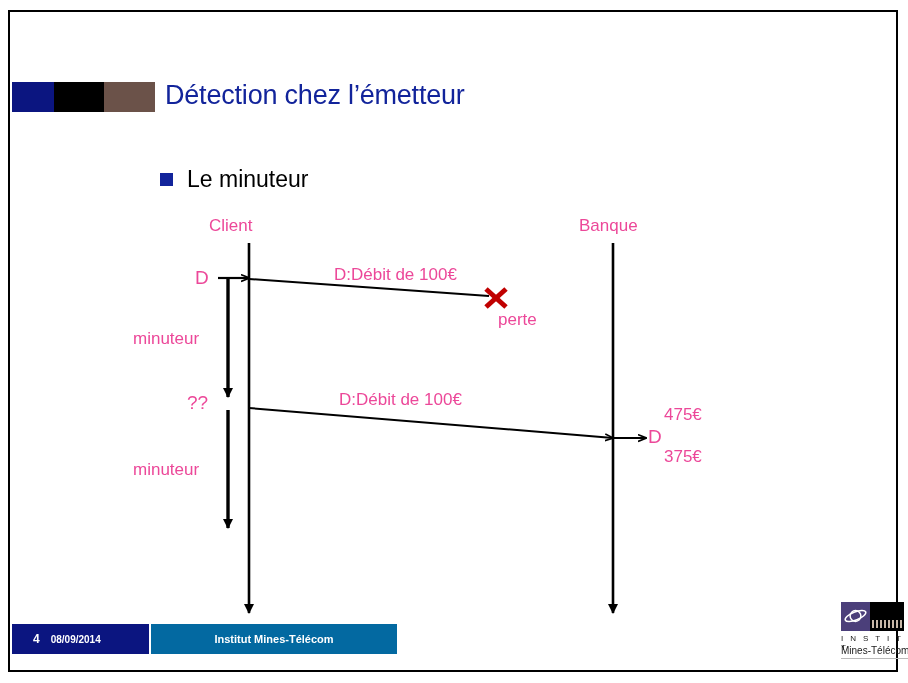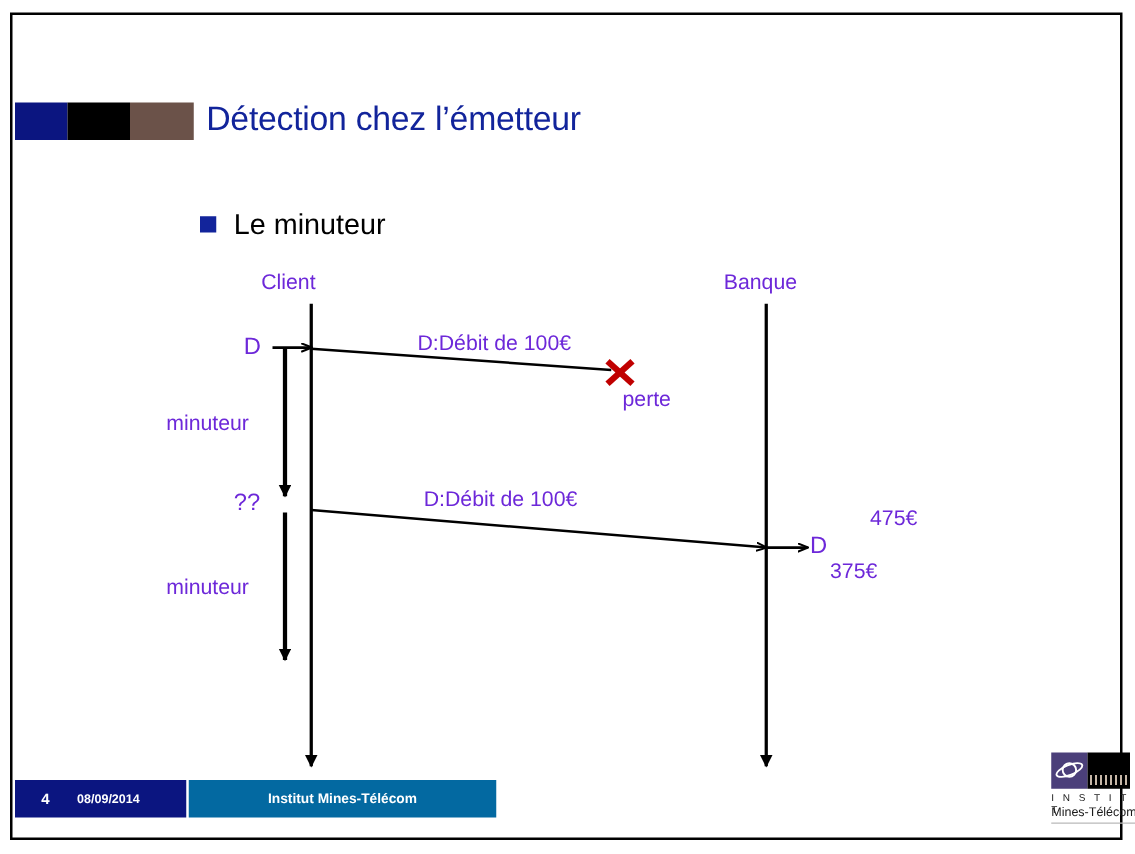--- a/index.html
+++ b/index.html
@@ -82,35 +82,35 @@
     position: absolute;
     left: 0;
     top: 0;
     width: 908px;
     height: 683px;
     pointer-events: none;
   }
   .dg-label {
     position: absolute;
     font-size: 17px;
-    color: #6d28d9;
+    color: #ec4899;
     white-space: nowrap;
     line-height: 1;
   }
   .lbl-client  { left: 209px; top: 217px; }
   .lbl-banque  { left: 579px; top: 217px; }
   .lbl-D1      { left: 195px; top: 268px; font-size: 19px; }
   .lbl-msg1    { left: 334px; top: 266px; }
   .lbl-perte   { left: 478px; top: 311px; margin-left: 20px; }
   .lbl-min1    { left: 133px; top: 330px; }
   .lbl-qq      { left: 187px; top: 393px; font-size: 19px; }
   .lbl-msg2    { left: 339px; top: 391px; }
   .lbl-min2    { left: 133px; top: 461px; }
   .lbl-D2      { left: 648px; top: 427px; font-size: 19px; }
-  .lbl-475     { left: 696px; top: 406px; }
+  .lbl-475     { left: 664px; top: 406px; }
   .lbl-375     { left: 664px; top: 448px; }
 
   
   .footer-bar {
     position: absolute;
     top: 624px;
     height: 30px;
     display: flex;
     align-items: center;
     justify-content: center;
@@ -122,21 +122,21 @@
     left: 12px;
     width: 137px;
     background: #0B1580;
     justify-content: flex-start;
   }
   .fb-num .num {
     margin-left: 21px;
     font-size: 12px;
   }
   .fb-num .date {
-    margin-left: 22px;
+    margin-left: 11px;
     font-size: 10px;
   }
   .fb-inst {
     left: 151px;
     width: 246px;
     background: #0369a1;
   }
   .fb-model {
     left: 400px;
     width: 390px;

